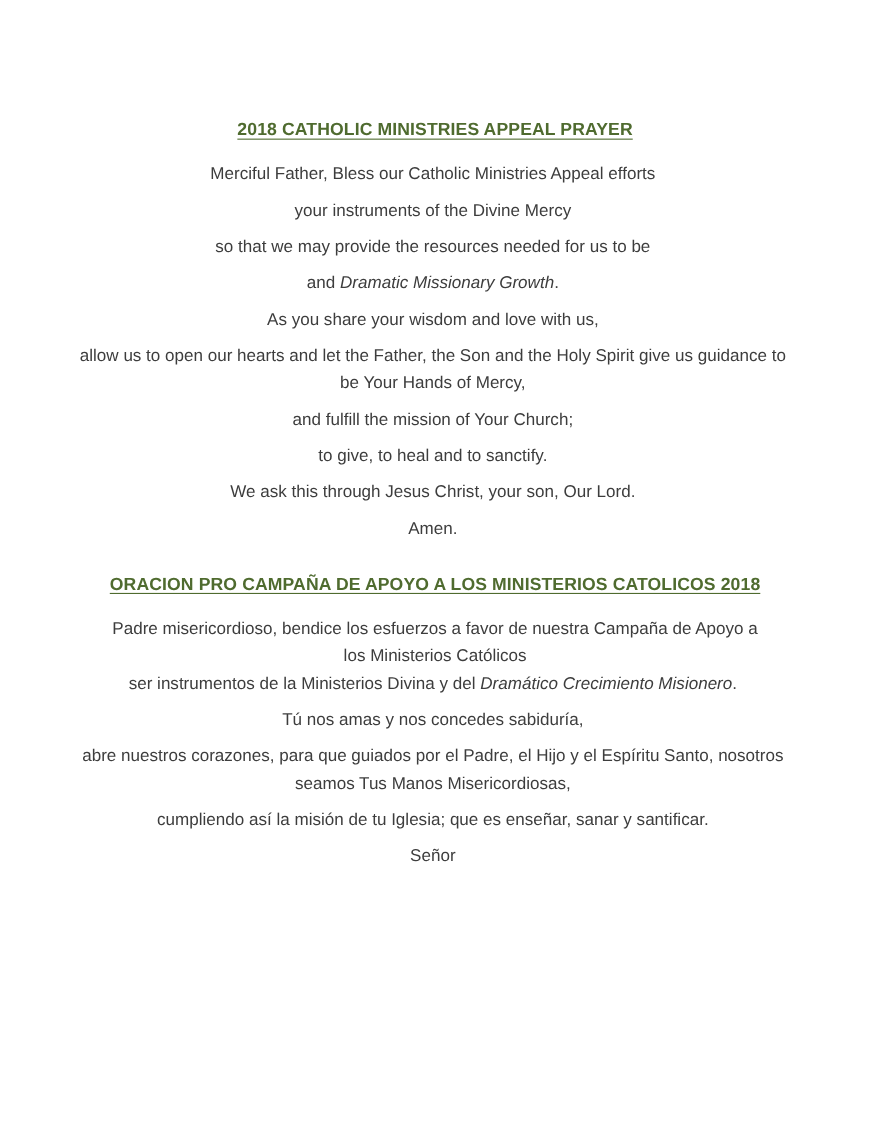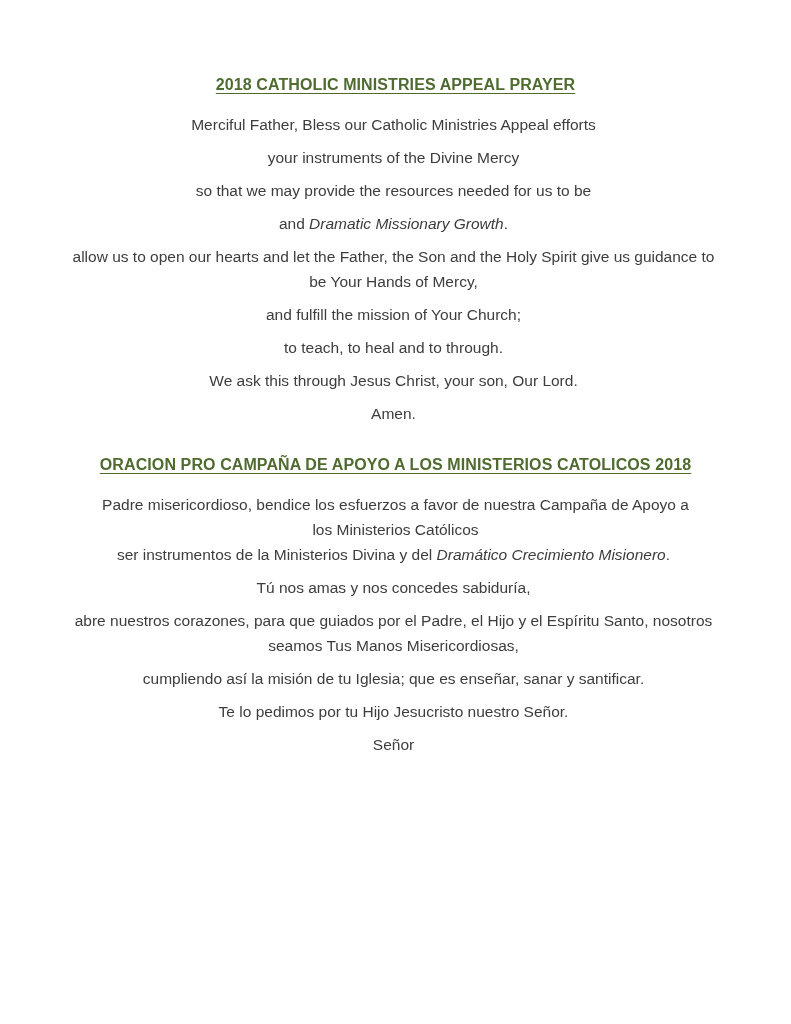--- a/index.html
+++ b/index.html
@@ -11,21 +11,21 @@
     width: 791px;
     height: 1024px;
     font-family: "Liberation Sans", sans-serif;
     color: #3d3d3d;
     overflow: hidden;
   }
   .page {
     box-sizing: border-box;
     width: 791px;
     height: 1024px;
-    padding-top: 74px;
+    padding-top: 108px;
   }
   .doc {
     width: 664px;
     margin: 0 auto;
     text-align: center;
   }
   .heading {
     font-size: 16px;
     font-weight: bold;
     color: #4f6b2f;
@@ -71,27 +71,30 @@
       <p class="para">
         <span>your instruments of the Divine Mercy</span>
       </p>
       <p class="para">
         <span>so that we may provide the resources needed for us to be</span>
       </p>
       <p class="para">
         <span>and </span><em>Dramatic Missionary Growth</em><span>.</span>
       </p>
       <p class="para">
+        <span>As you share your wisdom and love with us,</span>
+      </p>
+      <p class="para">
         <span>allow us to open our hearts and let the Father, the Son and the Holy Spirit give us guidance to be Your Hands of Mercy,</span>
       </p>
       <p class="para">
         <span>and fulfill the mission of Your Church;</span>
       </p>
       <p class="para">
-        <span>to teach, to heal and to through.</span>
+        <span>to give, to heal and to sanctify.</span>
       </p>
       <p class="para">
         <span>We ask this through Jesus Christ, your son, Our Lord.</span>
       </p>
       <p class="para">
         <span>Amen.</span>
       </p>
     </section>
 
     <section>
@@ -106,21 +109,18 @@
       <p class="para">
         <span>Tú nos amas y nos concedes sabiduría,</span>
       </p>
       <p class="para">
         <span>abre nuestros corazones, para que guiados por el Padre, el Hijo y el Espíritu Santo, nosotros seamos Tus Manos Misericordiosas,</span>
       </p>
       <p class="para">
         <span>cumpliendo así la misión de tu Iglesia; que es enseñar, sanar y santificar.</span>
       </p>
       <p class="para">
-        <span>Te lo pedimos por tu Hijo Jesucristo nuestro Señor.</span>
-      </p>
-      <p class="para">
         <span>Señor</span>
       </p>
     </section>
 
   </div>
 </div>
 
 </body></html>

